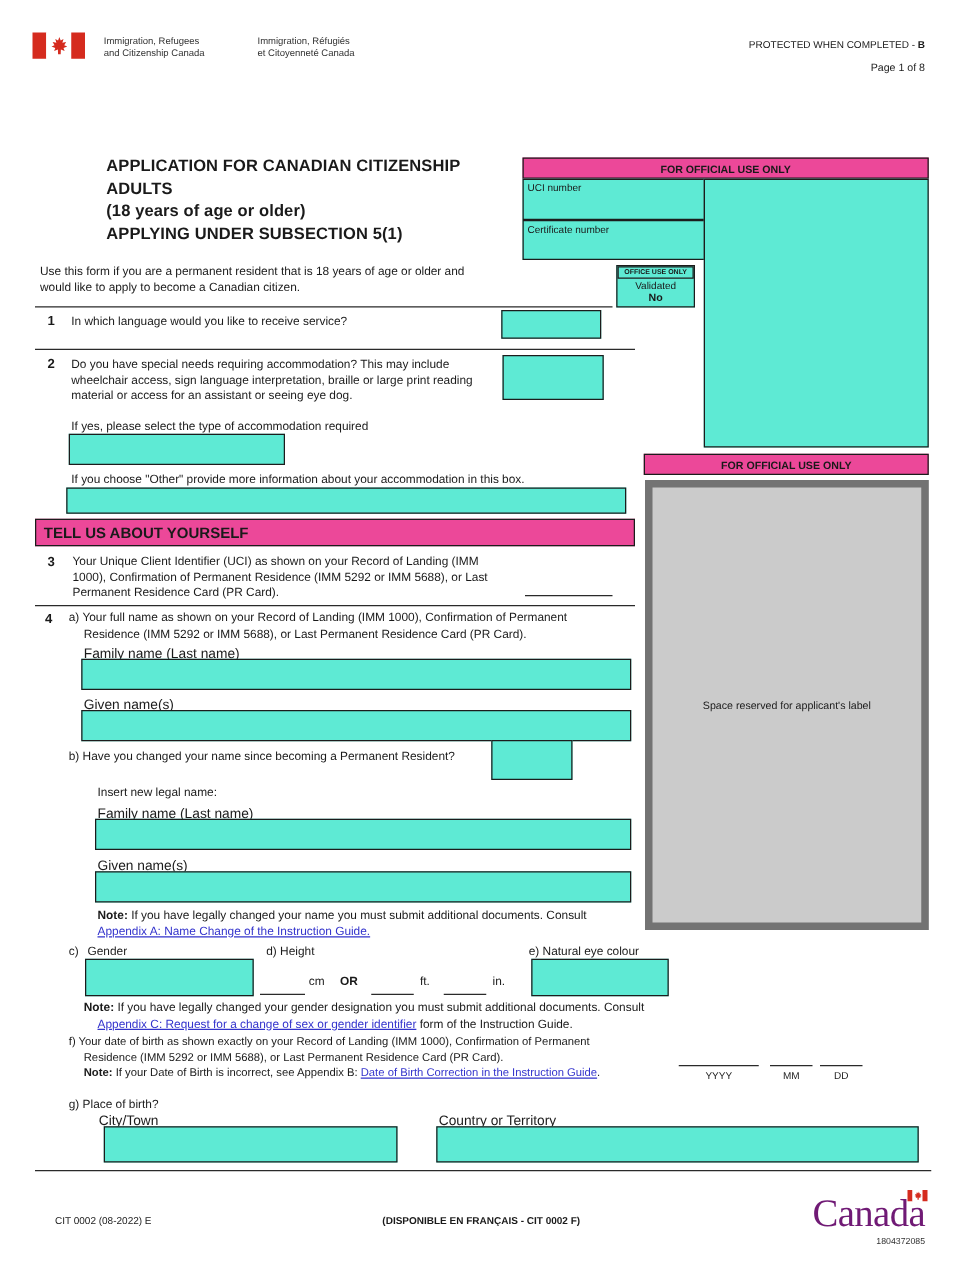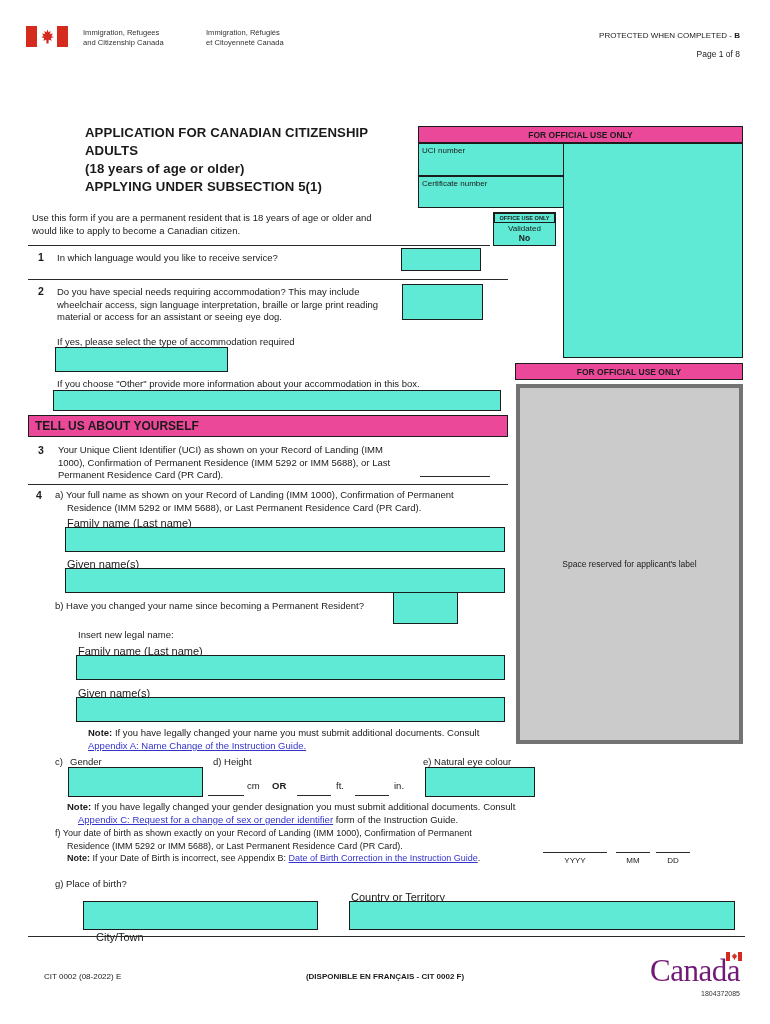--- a/index.html
+++ b/index.html
@@ -77,21 +77,21 @@
     <span>Certificate number</span>
   </div>
   <div class="a box" style="left:563px; top:143px; width:180px; height:215px; border-width:1px;"></div>
   <div class="a box" style="left:493px; top:212px; width:63px; height:34px; border-width:1.5px;">
     <div style="border:1px solid #1c1c1c; margin:0; font-size:5.6px; font-weight:bold; text-align:center; padding:1px 0;">OFFICE USE ONLY</div>
     <div style="font-size:8px; text-align:center; margin-top:1px;">Validated</div>
     <div style="font-size:8.5px; font-weight:bold; text-align:center;">No</div>
   </div>
 
   <div class="a bar bar-center" style="left:515px; top:363px; width:228px; height:17px;">FOR OFFICIAL USE ONLY</div>
-  <div class="a center-txt" style="left:516px; top:384px; width:227px; height:360px; background:#cbcbcb; border:4px solid #737373; font-size:8.5px;">
+  <div class="a center-txt" style="left:516px; top:384px; width:227px; height:360px; background:#cbcbcb; border:6px solid #737373; font-size:8.5px;">
     <span>Space reserved for applicant's label</span>
   </div>
 
   <div class="a hr" style="left:28px; top:245px; width:462px;"></div>
   <div class="a qnum" style="left:38px; top:251px;">1</div>
   <div class="a qtext" style="left:57px; top:252px;">In which language would you like to receive service?</div>
   <div class="a box" style="left:401px; top:248px; width:80px; height:23px;"></div>
 
   <div class="a hr" style="left:28px; top:279px; width:480px;"></div>
   <div class="a qnum" style="left:38px; top:285px;">2</div>
@@ -128,21 +128,21 @@
   <div class="a box" style="left:65px; top:568px; width:440px; height:25px;"></div>
 
   <div class="a qtext" style="left:55px; top:600px;">b) Have you changed your name since becoming a Permanent Resident?</div>
   <div class="a box" style="left:393px; top:592px; width:65px; height:32px;"></div>
   <div class="a qtext" style="left:78px; top:629px;">Insert new legal name:</div>
   <div class="a lbl" style="left:78px; top:645px;">Family name (Last name)</div>
   <div class="a box" style="left:76px; top:655px; width:429px; height:25px;"></div>
   <div class="a lbl" style="left:78px; top:687px;">Given name(s)</div>
   <div class="a box" style="left:76px; top:697px; width:429px; height:25px;"></div>
 
-  <div class="a qtext" style="left:88px; top:727px; width:430px;">
+  <div class="a qtext" style="left:78px; top:727px; width:430px;">
     <div>
       <span class="b">Note:</span><span> If you have legally changed your name you must submit additional  documents.  Consult</span>
     </div>
     <div>
       <a class="link">Appendix A: Name Change of the Instruction Guide.</a>
     </div>
   </div>
 
   <div class="a qtext" style="left:55px; top:756px;">c)</div>
   <div class="a qtext" style="left:70px; top:756px;">Gender</div>
@@ -175,21 +175,21 @@
     </div>
   </div>
   <div class="a ul" style="left:543px; top:852px; width:64px;"></div>
   <div class="a" style="left:543px; top:856px; width:64px; text-align:center; font-size:8px;">YYYY</div>
   <div class="a ul" style="left:616px; top:852px; width:34px;"></div>
   <div class="a" style="left:616px; top:856px; width:34px; text-align:center; font-size:8px;">MM</div>
   <div class="a ul" style="left:656px; top:852px; width:34px;"></div>
   <div class="a" style="left:656px; top:856px; width:34px; text-align:center; font-size:8px;">DD</div>
 
   <div class="a qtext" style="left:55px; top:878px;">g) Place of birth?</div>
-  <div class="a lbl" style="left:96px; top:891px;margin-top:40px;">City/Town</div>
+  <div class="a lbl" style="left:79px; top:891px;">City/Town</div>
   <div class="a box" style="left:83px; top:901px; width:235px; height:29px;"></div>
   <div class="a lbl" style="left:351px; top:891px;">Country or Territory</div>
   <div class="a box" style="left:349px; top:901px; width:386px; height:29px;"></div>
 
   <div class="a hr" style="left:28px; top:936px; width:717px;"></div>
 
   <div class="a" style="left:44px; top:972px; font-size:8px;">CIT 0002 (08-2022) E</div>
   <div class="a b" style="left:0; top:972px; width:770px; text-align:center; font-size:8px;">(DISPONIBLE EN FRANÇAIS - CIT 0002 F)</div>
   <div class="a" style="right:30px; top:953px;">
     <div class="wordmark" style="position:relative;">

